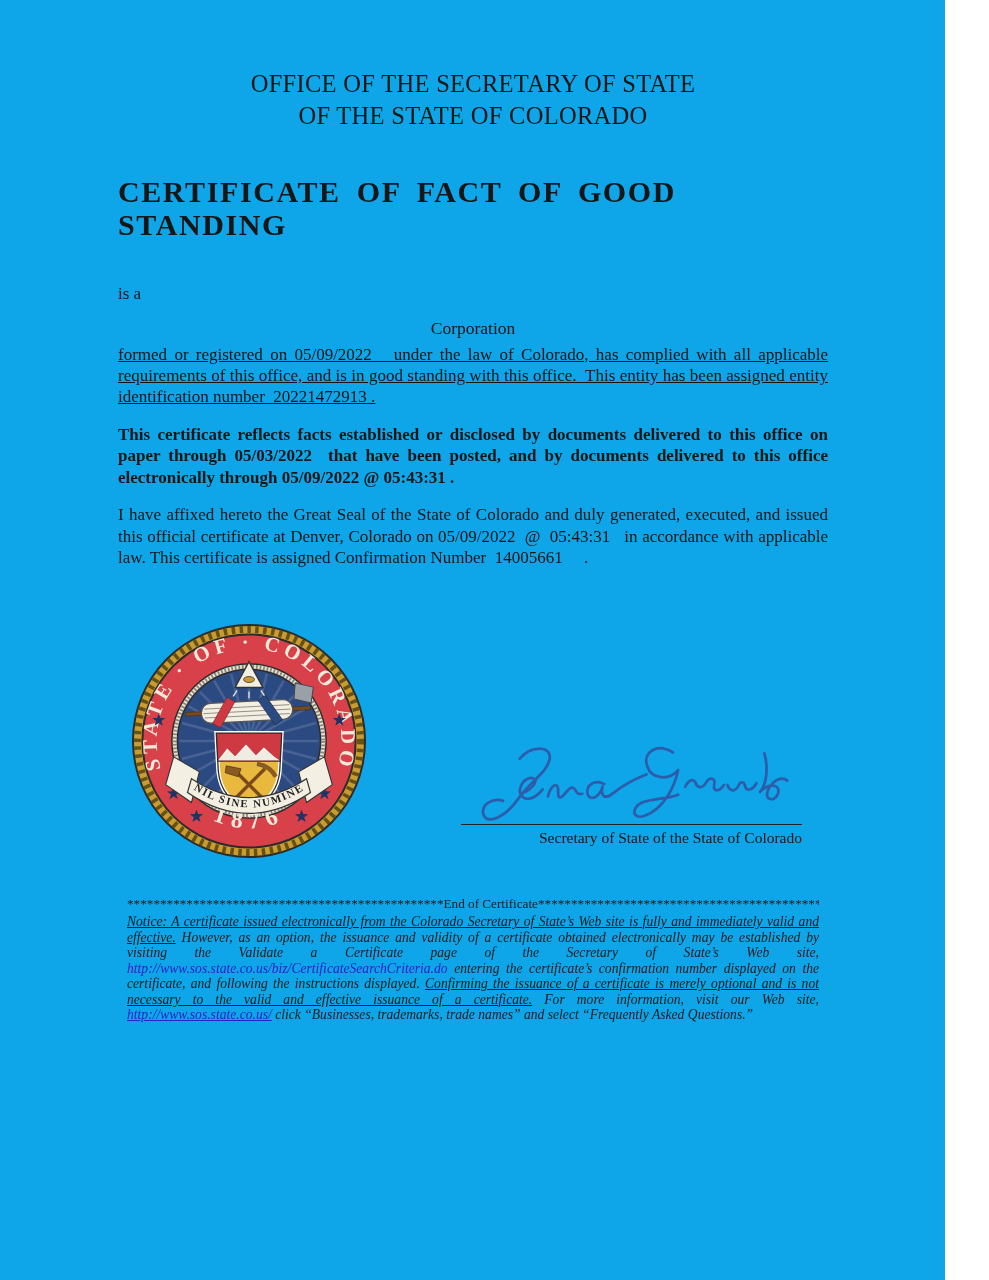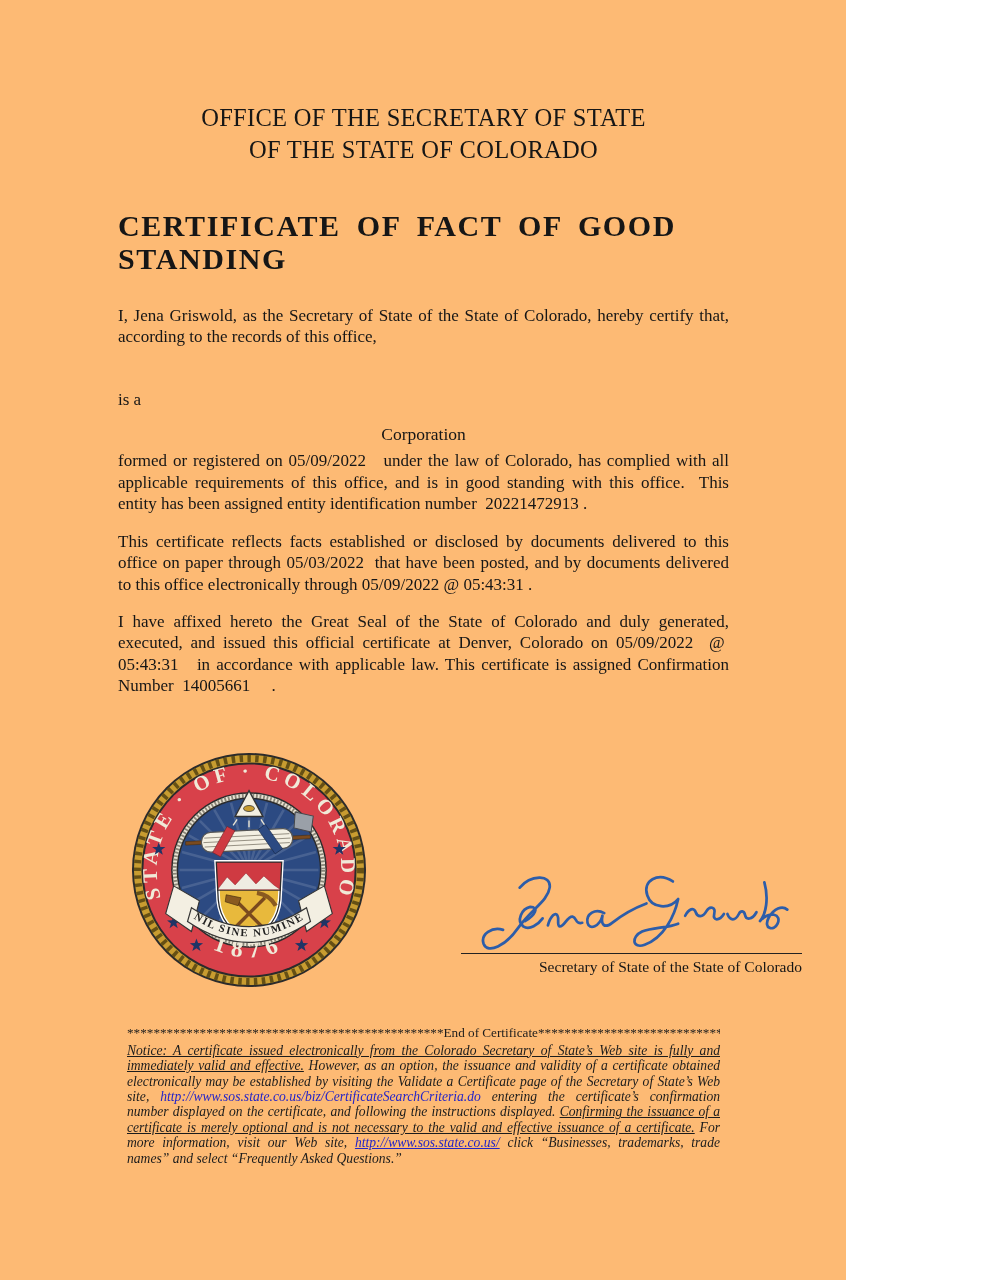--- a/index.html
+++ b/index.html
@@ -1,32 +1,32 @@
 <!DOCTYPE html>
 <html><head>
 <meta charset="utf-8">
 <style>
   html,body{margin:0;padding:0;background:#ffffff;}
   .page{
-    width:846px;height:1280px;background:#fdba74;position:relative;
-    box-sizing:border-box;padding:102px 117px 0 118px;
+    width:945px;height:1280px;background:#0ea5e9;position:relative;
+    box-sizing:border-box;padding:68px 117px 0 118px;
     font-family:"Liberation Serif", serif;color:#161616;overflow:hidden;
   }
   .doc-header{text-align:center;font-size:24.5px;line-height:1.32;letter-spacing:.3px;}
   .cert-title{
     margin:42px 0 0;text-align:left;font-size:30px;font-weight:bold;
     letter-spacing:1.6px;word-spacing:7px;line-height:1.1;
   }
   .body-par{font-size:17px;line-height:1.26;text-align:justify;margin:0;}
   .p1{margin-top:30px;}
   .entity-name{text-align:center;font-size:17px;margin-top:1px;}
   .is-a{text-align:left;font-size:17px;margin-top:43px;}
   .entity-type{text-align:center;font-size:17.5px;margin-top:14px;}
-  .p2{margin-top:5px;}
-  .p3{margin-top:16px;}
+  .p2{margin-top:5px;text-decoration:underline;}
+  .p3{margin-top:16px;font-weight:bold;}
   .p4{margin-top:16px;}
   .seal-sig-row{display:flex;align-items:flex-end;margin-top:54px;}
   .seal-svg{width:238px;height:238px;margin-left:12px;flex:none;}
   .sig-block{margin-left:93px;margin-bottom:13px;width:341px;flex:none;}
   .sig-svg{width:341px;height:88px;display:block;margin-bottom:-5px;}
   .sig-line{border-top:1.5px solid #222;height:0;}
   .sig-label{text-align:right;font-size:15.5px;padding-top:4px;}
   .doc-footer{margin-top:36px;padding:0 9px;}
   .stars-line{font-size:13.2px;white-space:nowrap;overflow:hidden;color:#1c1c1c;}
   .notice{font-size:13.6px;font-style:italic;line-height:1.14;text-align:justify;margin:2px 0 0;color:#1c1c1c;}
@@ -39,21 +39,20 @@
 
 <div class="page">
 
   <div class="doc-header">
     <div>OFFICE OF THE SECRETARY OF STATE</div>
     <div>OF THE STATE OF COLORADO</div>
   </div>
 
   <h1 class="cert-title">CERTIFICATE OF FACT OF GOOD STANDING</h1>
 
-  <p class="body-par p1"><span>I, Jena Griswold, as the Secretary of State of the State of Colorado, hereby certify that, according to the records of this office,</span></p>
 
   <div class="is-a">is a</div>
   <div class="entity-type">Corporation</div>
 
   <p class="body-par p2"><span>formed or registered on </span><span>05/09/2022</span><span>&nbsp;&nbsp; under the law of Colorado, has complied with all applicable requirements of this office, and is in good standing with this office.&nbsp; This entity has been assigned entity identification number&nbsp; </span><span>20221472913</span><span>&nbsp;.</span></p>
 
   <p class="body-par p3"><span>This certificate reflects facts established or disclosed by documents delivered to this office on paper through </span><span>05/03/2022</span><span>&nbsp; that have been posted, and by documents delivered to this office electronically through </span><span>05/09/2022</span><span> @ </span><span>05:43:31</span><span>&nbsp;.</span></p>
 
   <p class="body-par p4"><span>I have affixed hereto the Great Seal of the State of Colorado and duly generated, executed, and issued this official certificate at Denver, Colorado on </span><span>05/09/2022</span><span>&nbsp; @&nbsp; </span><span>05:43:31</span><span>&nbsp;&nbsp; in accordance with applicable law. This certificate is assigned Confirmation Number&nbsp; </span><span>14005661</span><span>&nbsp;&nbsp;&nbsp;&nbsp;&nbsp;.</span></p>
 

